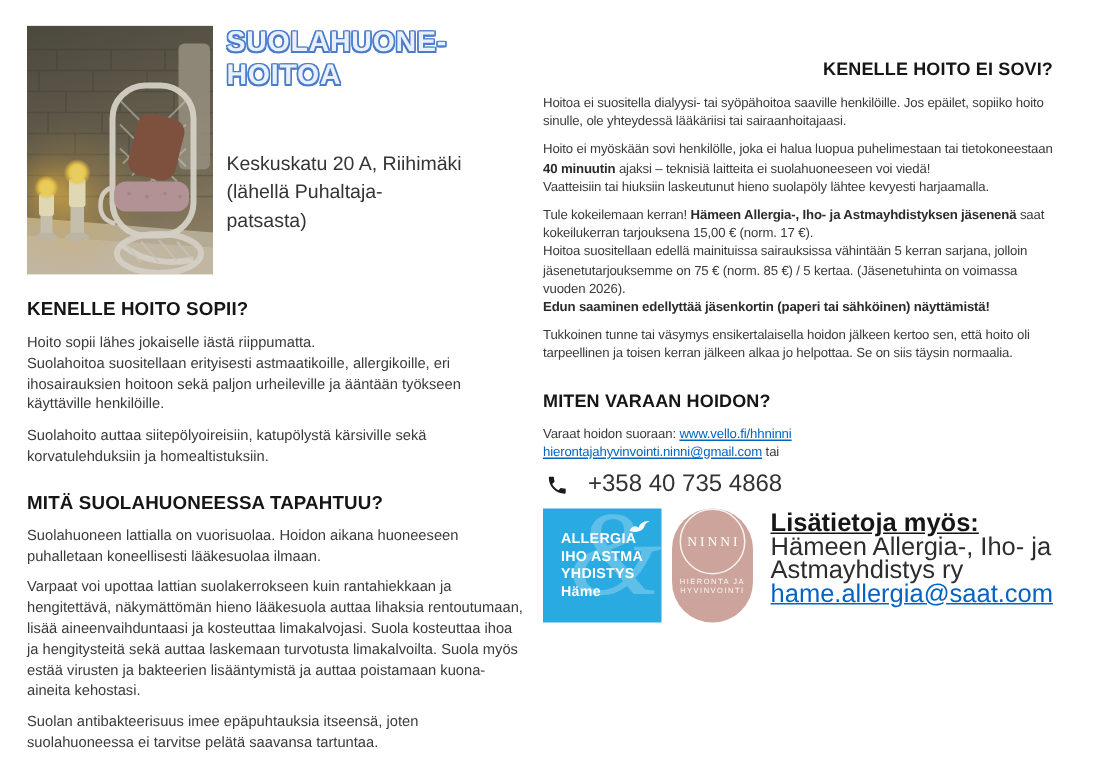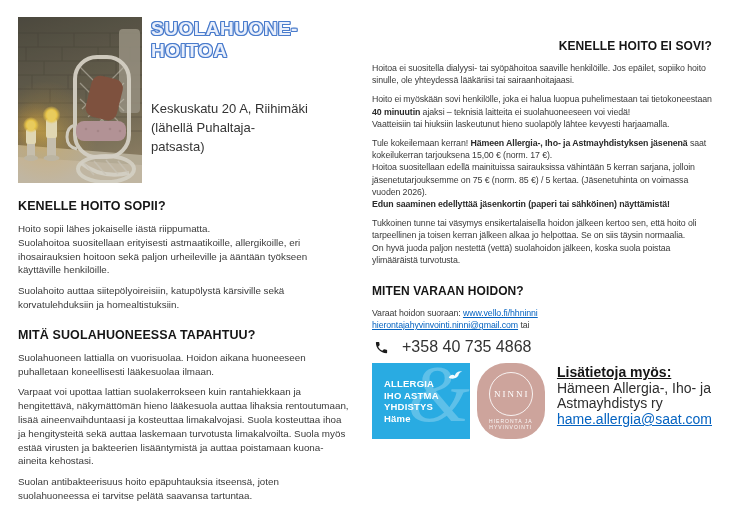--- a/index.html
+++ b/index.html
@@ -5,21 +5,21 @@
   * { box-sizing: border-box; }
   html, body { margin: 0; padding: 0; }
   body {
     width: 733px; height: 508px; background: #ffffff; overflow: hidden;
     font-family: "Liberation Sans", "DejaVu Sans", sans-serif;
     color: #3a3a3a;
     -webkit-font-smoothing: antialiased;
   }
   .page {
     display: flex; width: 733px; height: 508px;
-    padding: 17px 13px 0 18px; gap: 22px; overflow: hidden;
+    padding: 17px 13px 0 18px; gap: 12px; overflow: hidden;
   }
   .col-left  { flex: 0 0 332px; width: 332px; }
   .col-right { flex: 0 0 340px; width: 340px; }
 
   
   .lh { display: flex; gap: 7px; }
   .photo { flex: 0 0 124px; width: 124px; height: 166px; overflow: hidden; }
   .head-text { padding-left: 2px; padding-top: 1px; }
   .title {
     font-size: 19px; font-weight: bold; line-height: 22px; letter-spacing: .5px;
@@ -65,38 +65,38 @@
   }
   .amp {
     position: absolute; right: 0; top: -14px; z-index: 1;
     font-family: "Liberation Serif", serif; font-style: italic;
     font-size: 80px; color: rgba(255,255,255,0.25); user-select: none;
   }
   .bird { position: absolute; top: 7px; right: 7px; z-index: 2; display: inline-flex; }
 
   .logo-ninni {
     width: 75px; height: 76px; background: #cda49c;
-    display: flex; flex-direction: column; align-items: center; justify-content: center;
+    display: flex; flex-direction: column; align-items: center; justify-content: flex-start;
     gap: 2px;
     border-radius: 29px;
   }
   .wreath {
     width: 44px; height: 44px; border: 1px solid rgba(255,255,255,0.85);
     border-radius: 50%; display: flex; align-items: center; justify-content: center;
   }
   .ninni-name {
     font-family: "Liberation Serif", serif; font-size: 9px;
     letter-spacing: 2px; color: #fff; padding-left: 2px;
   }
   .ninni-sub {
     font-size: 5px; line-height: 6px; letter-spacing: 1px;
     color: rgba(255,255,255,0.92); text-align: center; text-transform: uppercase;
   }
 
-  .contact { margin-left: 5px; font-size: 14px; line-height: 15.5px; color: #2d2d2d; padding-top: 2px; }
+  .contact { margin-left: 5px; font-size: 17px; line-height: 15.5px; color: #2d2d2d; padding-top: 2px; }
   .contact-heading { font-weight: bold; text-decoration: underline; color: #161616; }
 </style>
 </head>
 <body>
 
 <div class="page">
 
   <div class="col-left">
 
     <div class="lh">
@@ -175,31 +175,31 @@
       </div>
     </div>
 
     <h2>KENELLE HOITO SOPII?</h2>
     <p><span>Hoito sopii lähes jokaiselle iästä riippumatta.</span><br><span>Suolahoitoa suositellaan erityisesti astmaatikoille, allergikoille, eri ihosairauksien hoitoon sekä paljon urheileville ja ääntään työkseen käyttäville henkilöille.</span></p>
     <p><span>Suolahoito auttaa siitepölyoireisiin, katupölystä kärsiville sekä korvatulehduksiin ja homealtistuksiin.</span></p>
 
     <h2>MITÄ SUOLAHUONEESSA TAPAHTUU?</h2>
     <p><span>Suolahuoneen lattialla on vuorisuolaa. Hoidon aikana huoneeseen puhalletaan koneellisesti lääkesuolaa ilmaan.</span></p>
     <p><span>Varpaat voi upottaa lattian suolakerrokseen kuin rantahiekkaan ja hengitettävä, näkymättömän hieno lääkesuola auttaa lihaksia rentoutumaan, lisää aineenvaihduntaasi ja kosteuttaa limakalvojasi. Suola kosteuttaa ihoa ja hengitysteitä sekä auttaa laskemaan turvotusta limakalvoilta. Suola myös estää virusten ja bakteerien lisääntymistä ja auttaa poistamaan kuona-aineita kehostasi.</span></p>
-    <p><span>Suolan antibakteerisuus hoito epäpuhtauksia itseensä, joten suolahuoneessa ei tarvitse pelätä saavansa tartuntaa.</span></p>
+    <p><span>Suolan antibakteerisuus imee epäpuhtauksia itseensä, joten suolahuoneessa ei tarvitse pelätä saavansa tartuntaa.</span></p>
   </div>
 
   <div class="col-right">
 
     <h2 class="first">KENELLE HOITO EI SOVI?</h2>
     <p><span>Hoitoa ei suositella dialyysi- tai syöpähoitoa saaville henkilöille. Jos epäilet, sopiiko hoito sinulle, ole yhteydessä lääkäriisi tai sairaanhoitajaasi.</span></p>
     <p><span>Hoito ei myöskään sovi henkilölle, joka ei halua luopua puhelimestaan tai tietokoneestaan </span><span class="b">40 minuutin</span><span> ajaksi – teknisiä laitteita ei suolahuoneeseen voi viedä!</span><br><span>Vaatteisiin tai hiuksiin laskeutunut hieno suolapöly lähtee kevyesti harjaamalla.</span></p>
 
     <p><span>Tule kokeilemaan kerran! </span><span class="b">Hämeen Allergia-, Iho- ja Astmayhdistyksen jäsenenä</span><span> saat kokeilukerran tarjouksena 15,00 € (norm. 17 €).</span><br><span>Hoitoa suositellaan edellä mainituissa sairauksissa vähintään 5 kerran sarjana, jolloin jäsenetutarjouksemme on 75 € (norm. 85 €) / 5 kertaa. (Jäsenetuhinta on voimassa vuoden 2026).</span><br><span class="b">Edun saaminen edellyttää jäsenkortin (paperi tai sähköinen) näyttämistä!</span></p>
-    <p><span>Tukkoinen tunne tai väsymys ensikertalaisella hoidon jälkeen kertoo sen, että hoito oli tarpeellinen ja toisen kerran jälkeen alkaa jo helpottaa. Se on siis täysin normaalia.</span><br><span>On hyvä juoda paljon nestettä (vettä) suolahoidon jälkeen, koska suola poistaa ylimääräistä turvotusta.</span></p>
+    <p><span>Tukkoinen tunne tai väsymys ensikertalaisella hoidon jälkeen kertoo sen, että hoito oli tarpeellinen ja toisen kerran jälkeen alkaa jo helpottaa. Se on siis täysin normaalia.</span><br></p>
 
     <h2>MITEN VARAAN HOIDON?</h2>
     <p><span>Varaat hoidon suoraan: </span><a class="link">www.vello.fi/hhninni</a><br><a class="link">hierontajahyvinvointi.ninni@gmail.com</a><span> tai</span></p>
 
     <div class="phone-row">
       <span class="phone-icon">
         <svg viewBox="0 0 24 24" width="15" height="15">
             <path fill="#1b1b1b" d="M6.62 10.79c1.44 2.83 3.76 5.14 6.59 6.59l2.2-2.21c.27-.27.67-.36 1.02-.24 1.12.37 2.33.57 3.57.57.55 0 1 .45 1 1V20c0 .55-.45 1-1 1-9.39 0-17-7.61-17-17 0-.55.45-1 1-1h3.5c.55 0 1 .45 1 1 0 1.25.2 2.45.57 3.57.11.35.03.74-.25 1.02l-2.2 2.2z"></path>
           </svg>
       </span>

